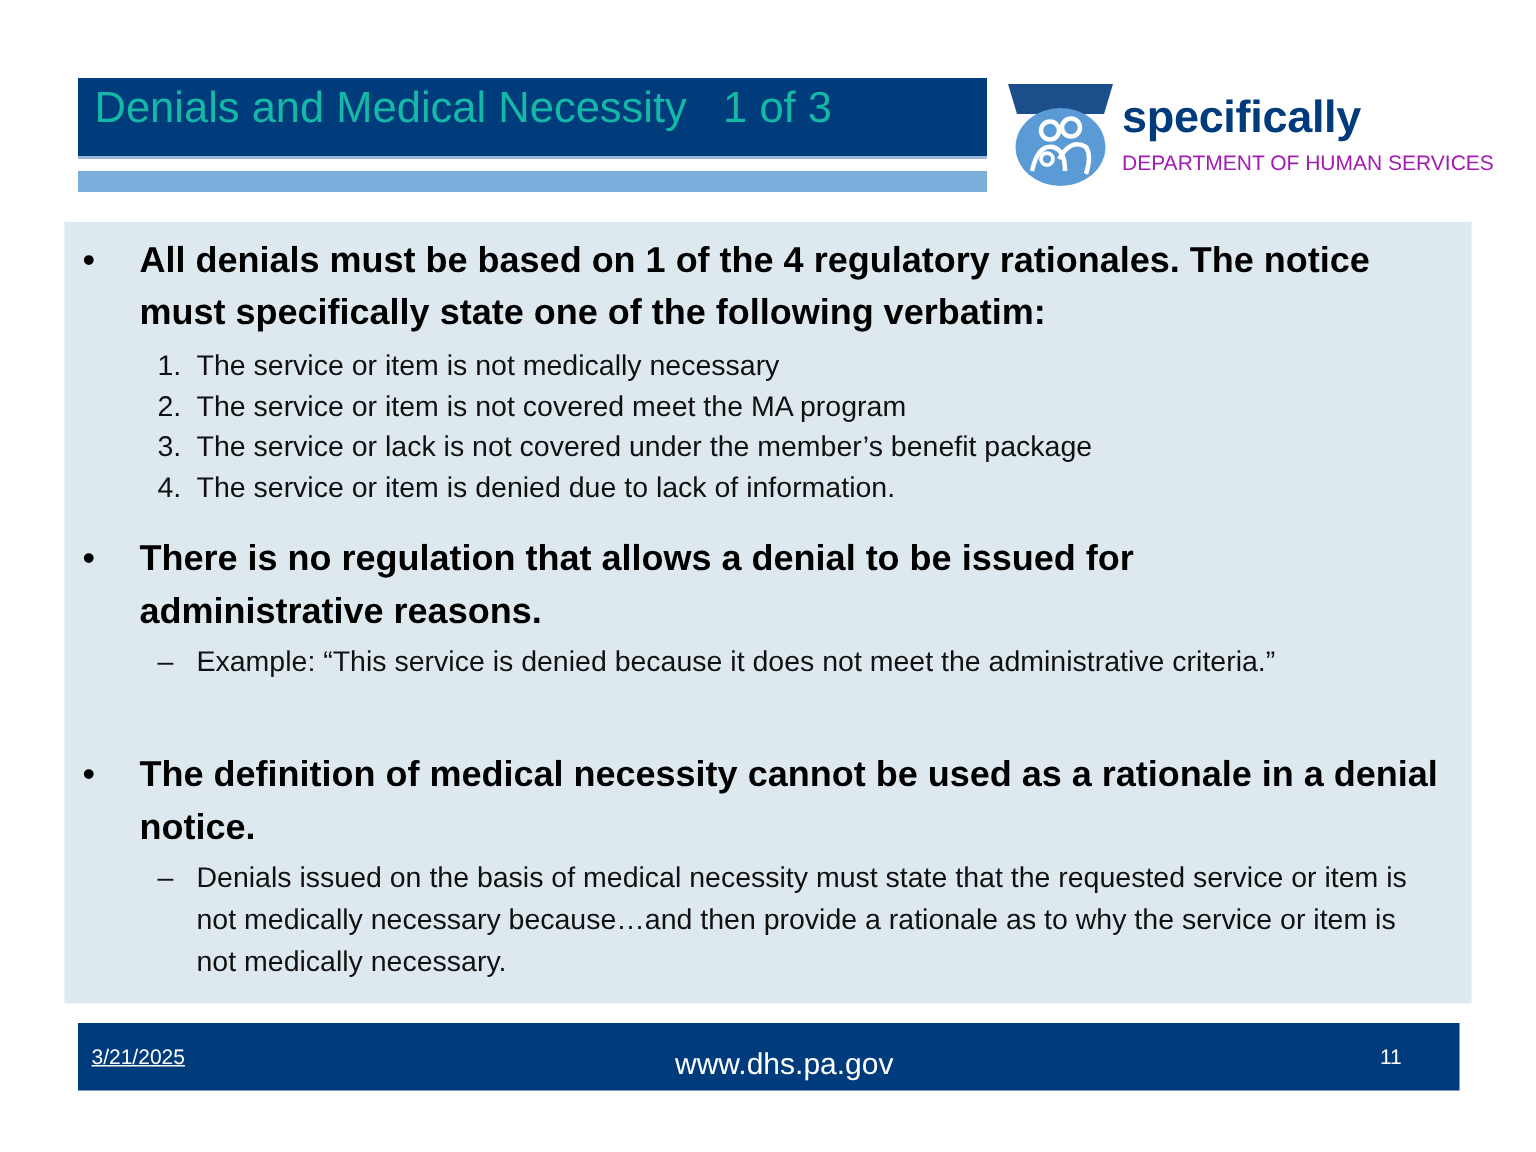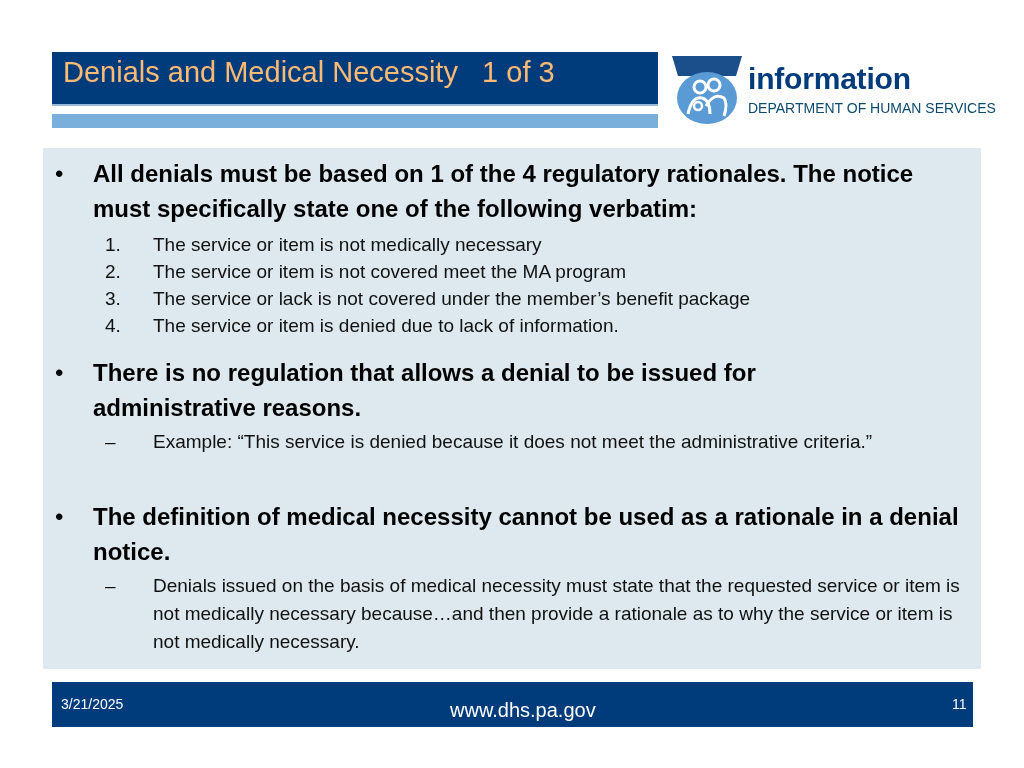--- a/index.html
+++ b/index.html
@@ -1,56 +1,56 @@
 <!DOCTYPE html>
 <html><head>
 <meta charset="utf-8">
 <style>
   html, body { margin:0; padding:0; }
   body { width:1024px; height:768px; background:#ffffff; position:relative; overflow:hidden;
          font-family:"Liberation Sans", sans-serif; color:#000; }
   .title-bar { position:absolute; left:52px; top:52px; width:606px; height:52px; background:#003b7c; }
-  .title-text { position:absolute; left:11px; top:4px; color:#fdba74; font-size:29px; white-space:pre; }
+  .title-text { position:absolute; left:11px; top:4px; color:#14b8a6; font-size:29px; white-space:pre; }
   .title-line { position:absolute; left:52px; top:104px; width:606px; height:2px; background:#9bb8da; }
   .accent-bar { position:absolute; left:52px; top:114px; width:606px; height:14px; background:#7aaedb; }
   .logo { position:absolute; left:670px; top:54px; width:340px; height:72px; }
   .logo-name { position:absolute; left:78px; top:8px; font-size:30px; font-weight:bold; color:#003b7c; letter-spacing:-0.2px; }
-  .logo-dept { position:absolute; left:78px; top:46px; font-size:14px; color:#0c4a6e; }
+  .logo-dept { position:absolute; left:78px; top:46px; font-size:14px; color:#a21caf; }
   .content { position:absolute; left:43px; top:148px; width:938px; height:521px; background:#dde9ee; }
   .bullet { position:absolute; left:0; font-size:24px; font-weight:bold; line-height:35px; }
   .bullet .dot { position:absolute; left:12px; top:0; font-weight:normal; }
   .bullet .btxt { position:absolute; left:50px; width:890px; }
   .sub { position:absolute; font-size:19px; line-height:28px; color:#111; }
   .sub .num { position:absolute; left:62px; }
-  .sub .stxt { position:absolute; left:110px; width:820px; }
+  .sub .stxt { position:absolute; left:88px; width:820px; }
   .footer { position:absolute; left:52px; top:682px; width:921px; height:45px; background:#003b7c; color:#fff; }
-  .f-date { position:absolute; left:9px; top:14px; font-size:14px; }
+  .f-date { position:absolute; left:9px; top:14px; font-size:14px;text-decoration:underline; }
   .f-url { position:absolute; left:398px; top:17px; font-size:20px; }
-  .f-page { position:absolute; left:900px; top:14px; font-size:14px; }
+  .f-page { position:absolute; left:868px; top:14px; font-size:14px; }
 </style>
 </head>
 <body>
 
 <div class="title-bar">
   <div class="title-text">Denials and Medical Necessity   1 of 3</div>
 </div>
 <div class="title-line"></div>
 <div class="accent-bar"></div>
 
 <div class="logo">
   <svg width="74" height="72" viewBox="0 0 74 72" style="position:absolute;left:0;top:0">
     <path d="M2 2 L72 2 L66 22 L8 22 Z" fill="#1a4f8c"></path>
     <ellipse cx="37" cy="44" rx="30" ry="26" fill="#5b9bd5"></ellipse>
     <circle cx="30" cy="33" r="6" fill="none" stroke="#fff" stroke-width="3"></circle>
     <circle cx="44" cy="31" r="6" fill="none" stroke="#fff" stroke-width="3"></circle>
     <path d="M18 60 Q22 42 32 44 Q40 46 40 60" fill="none" stroke="#fff" stroke-width="3"></path>
     <path d="M36 52 Q44 38 54 44 Q58 50 54 62" fill="none" stroke="#fff" stroke-width="3"></path>
     <circle cx="28" cy="52" r="4" fill="none" stroke="#fff" stroke-width="2.5"></circle>
   </svg>
-  <div class="logo-name">information</div>
+  <div class="logo-name">specifically</div>
   <div class="logo-dept">DEPARTMENT OF HUMAN SERVICES</div>
 </div>
 
 <div class="content">
 
   <div class="bullet" style="top:8px">
     <span class="dot">•</span>
     <span class="btxt" style="width:860px">All denials must be based on 1 of the 4 regulatory rationales. The notice must specifically state one of the following verbatim:</span>
   </div>
   <div class="sub" style="top:83px">

